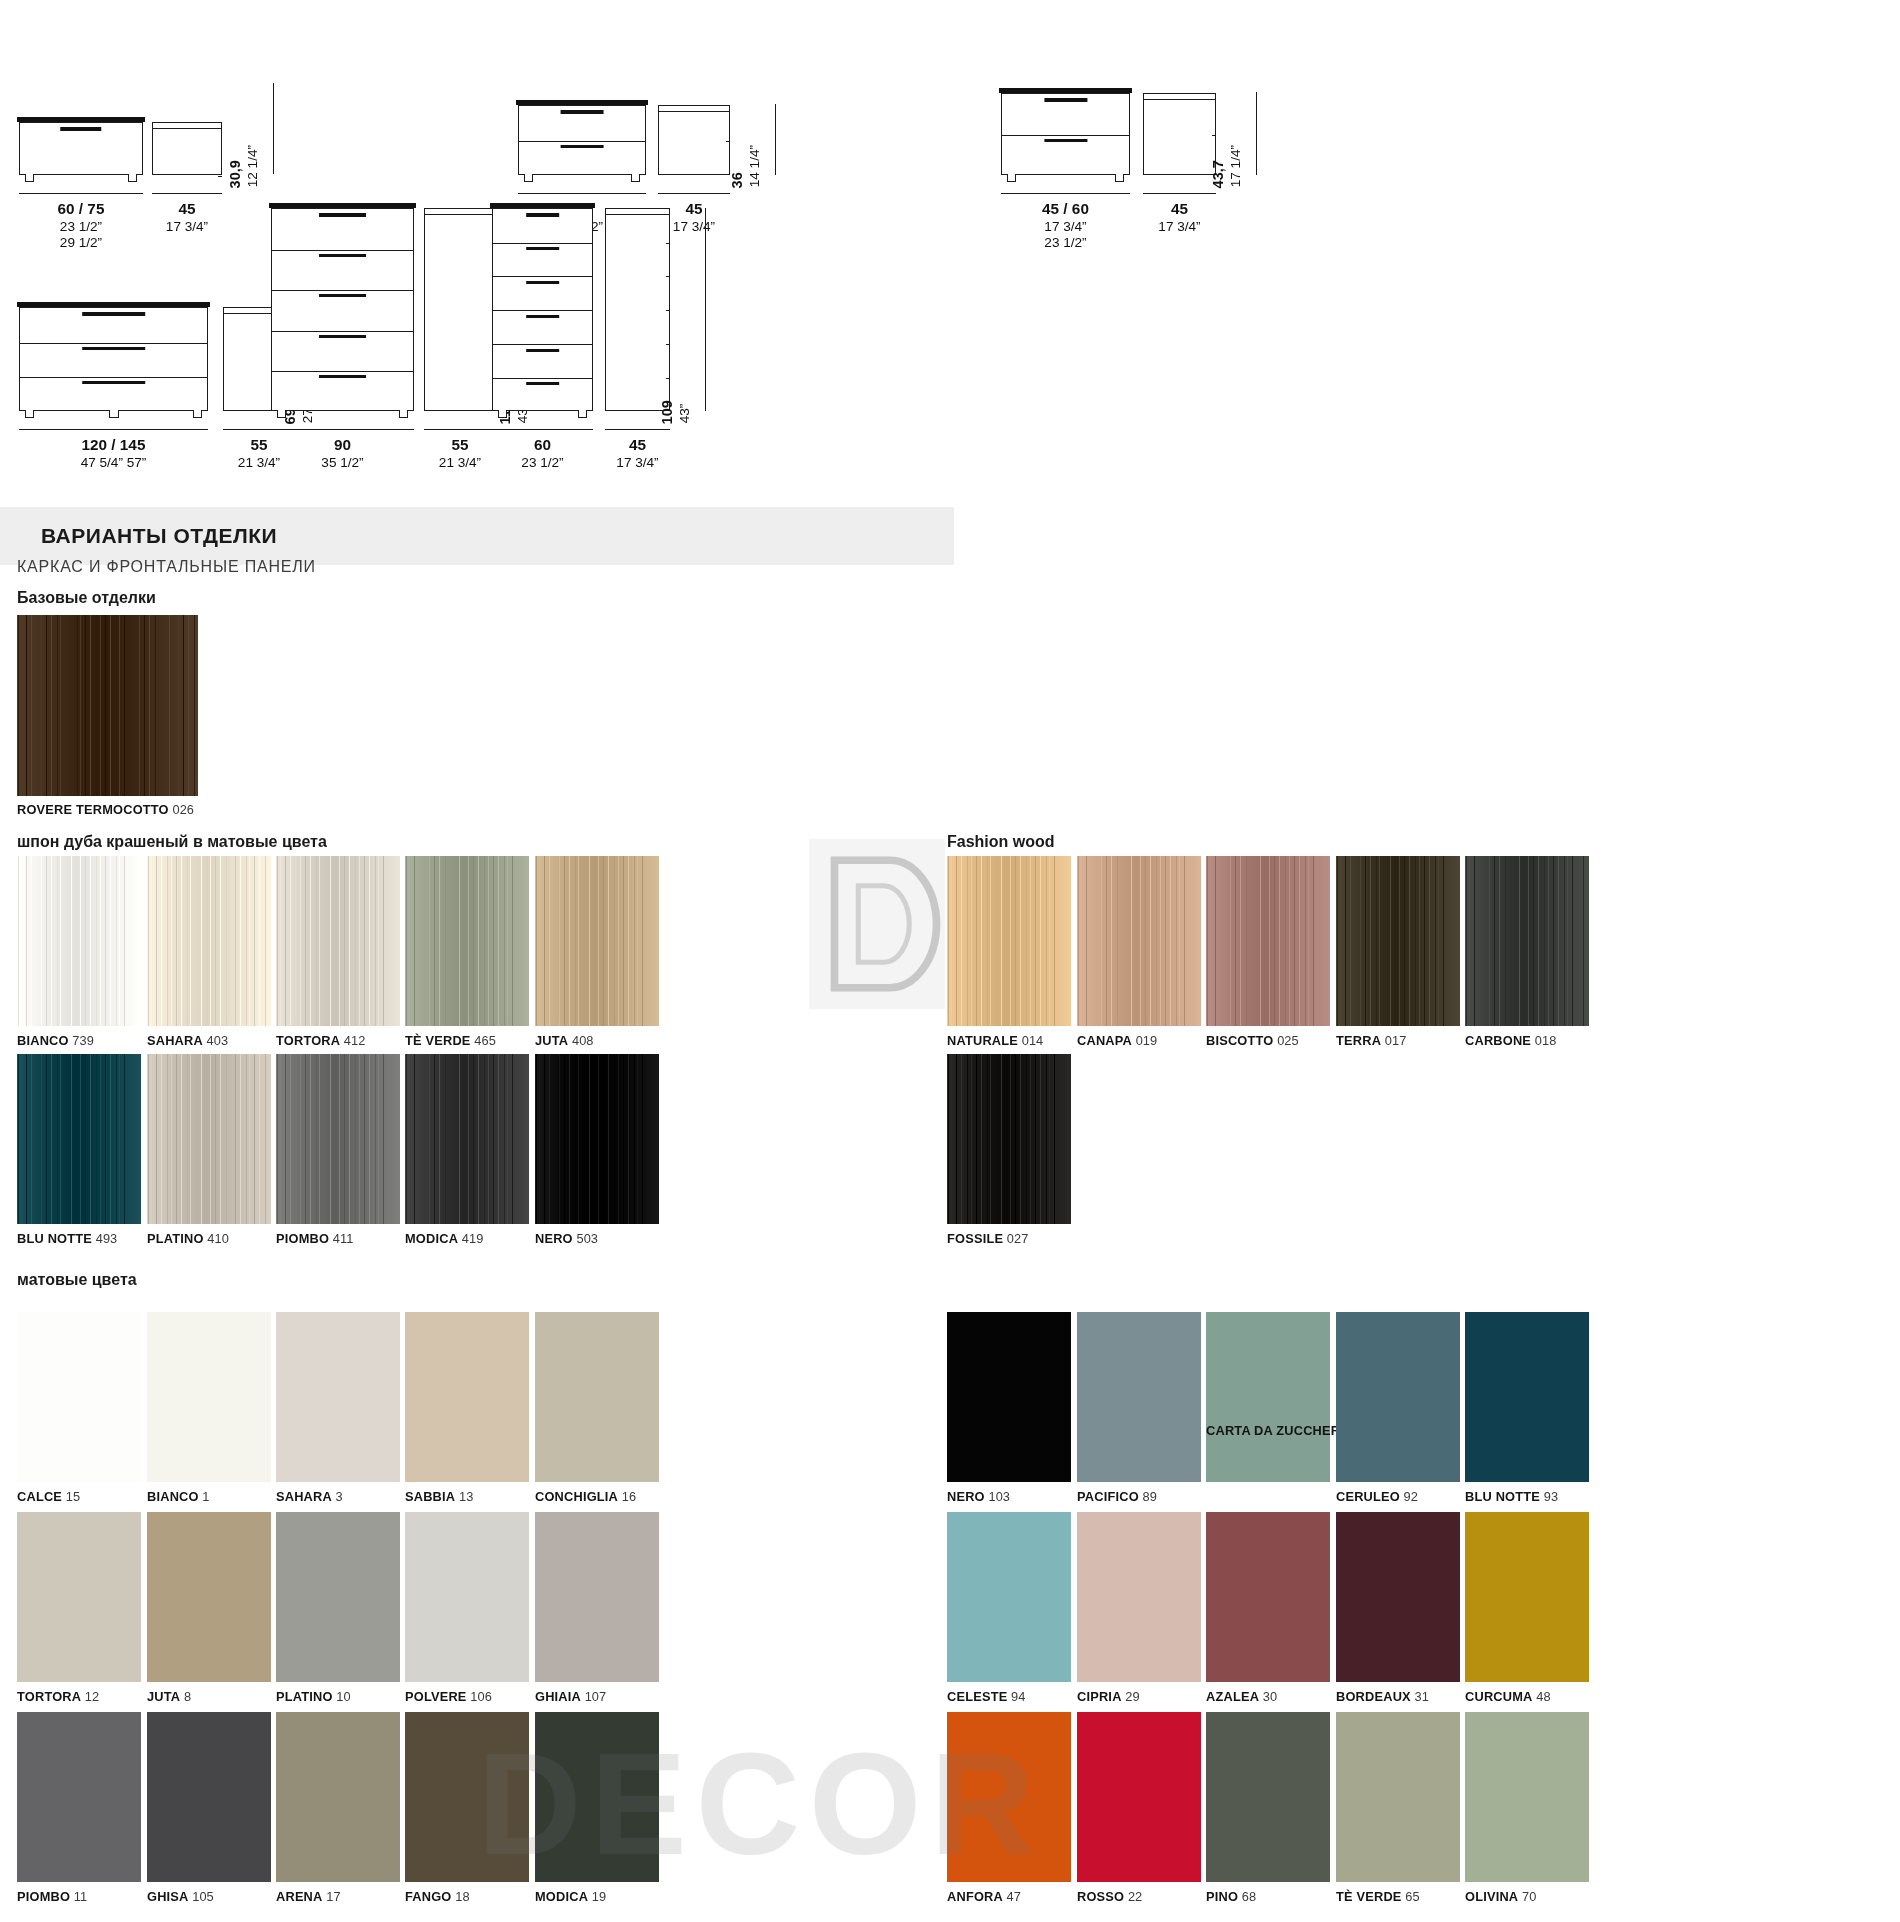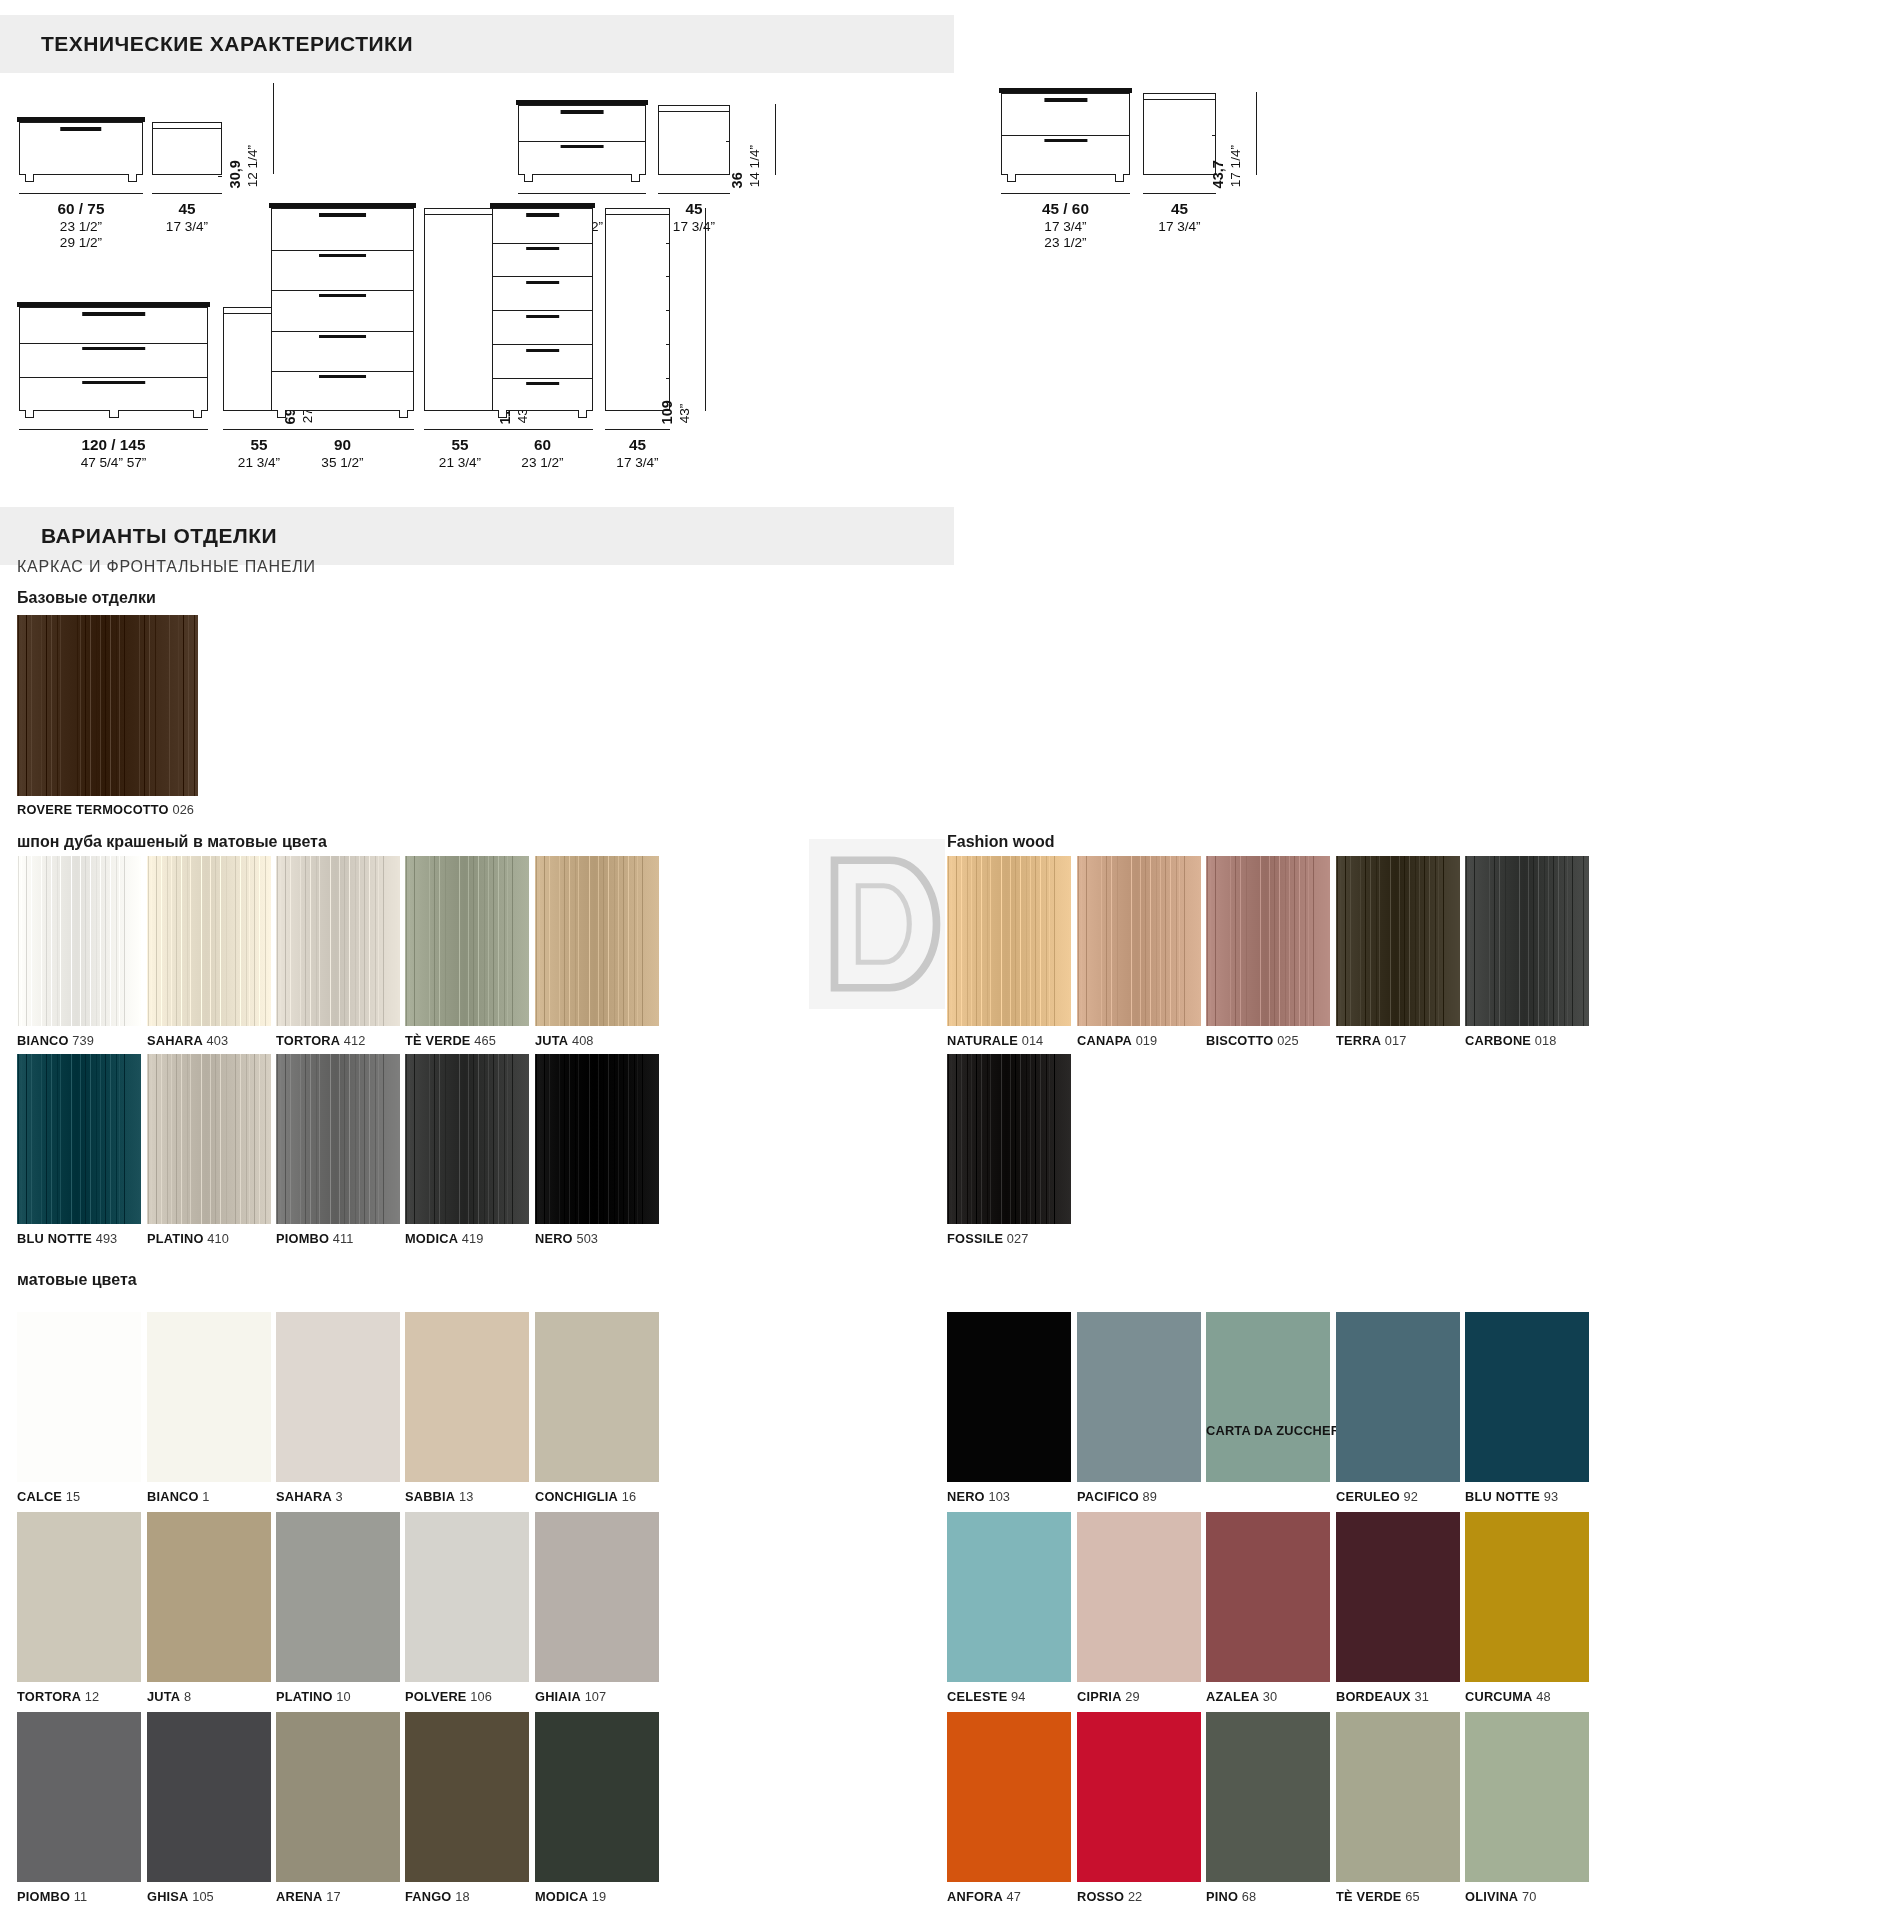--- a/index.html
+++ b/index.html
@@ -171,23 +171,20 @@
     position: absolute;
     pointer-events: none;
     user-select: none;
   }
 </style>
 </head>
 <body>
 
 <div class="page">
 
-  <div class="section-band" style="top:15.3px;">
-    <span class="band-title">ТЕХНИЧЕСКИЕ ХАРАКТЕРИСТИКИ</span>
-  </div>
 
   <div id="drawings-layer">
       <div class="cab" style="left: 19px; top: 122px; width: 124px; height: 53px;">
         <div class="top-slab"></div>
         <div class="handle" style="top: 4.3px;"></div>
         <div class="foot" style="left: 5.1px;"></div>
         <div class="foot" style="right: 5.1px;"></div>
       </div>
       <div class="side" style="left: 152px; top: 122px; width: 70px; height: 53px;">
         <div class="top-line"></div>
@@ -575,15 +572,16 @@
       <div class="swatch-label" style="left: 1465px; top: 1889px;"><b>OLIVINA</b><span> 70</span></div>
     </div>
 
   <div class="wm-d" style="left:809px; top:839px; width:136px; height:170px;">
     <svg width="136" height="170" viewBox="0 0 160 200" aria-hidden="true">
       <rect x="0" y="0" width="160" height="200" fill="rgba(235,235,235,0.55)"></rect>
       <path d="M30 25 H95 A55 75 0 0 1 95 175 H30 Z" fill="none" stroke="rgba(170,170,170,0.6)" stroke-width="9"></path>
       <path d="M58 55 H88 A30 45 0 0 1 88 145 H58 Z" fill="none" stroke="rgba(200,200,200,0.8)" stroke-width="6"></path>
     </svg>
   </div>
+  <div class="watermark" style="left:477px; top:1721px; font-size:145px;">DECOR</div>
 
 </div>
 
 
 </body></html>

